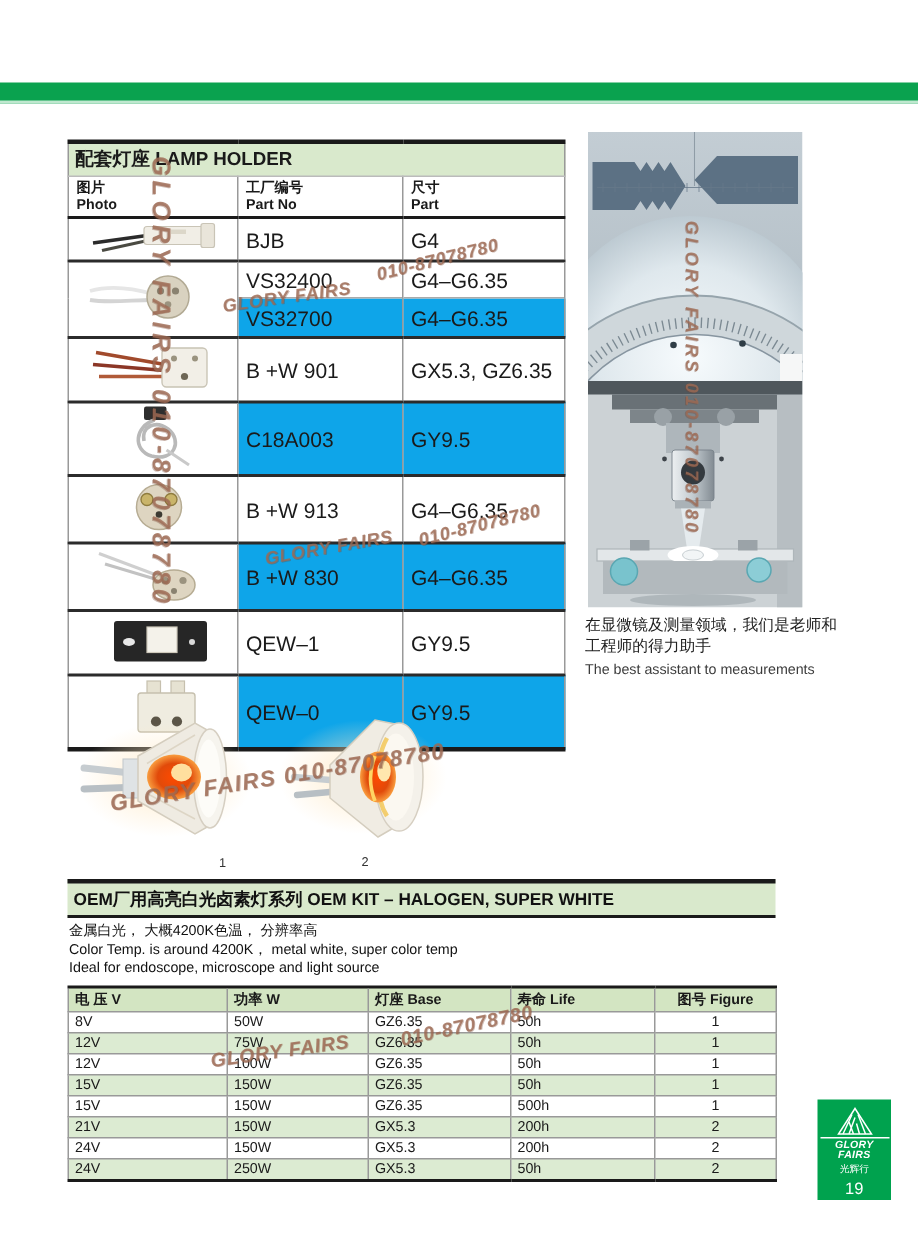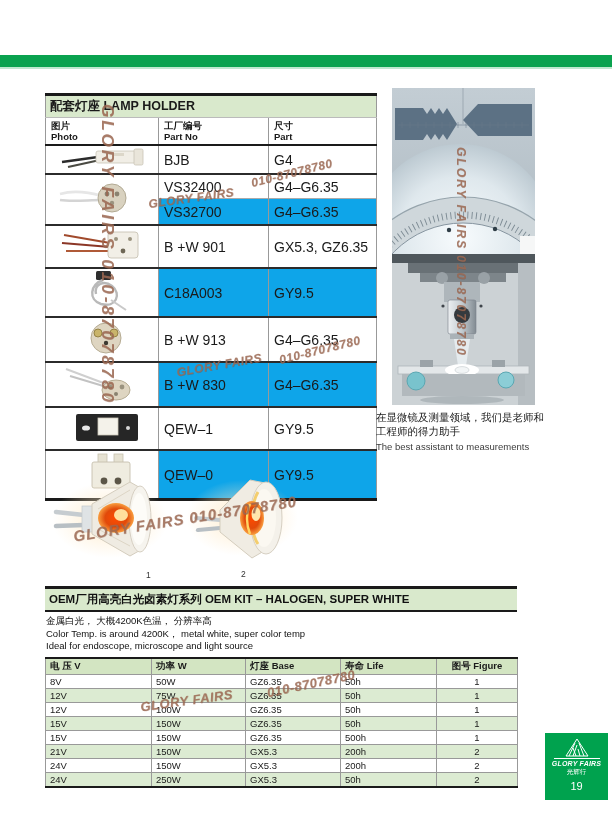--- a/index.html
+++ b/index.html
@@ -17,21 +17,21 @@
   table.lh tr.head td{font-weight:bold;font-size:9.5px;line-height:11px;border-bottom:2px solid #1a1a1a;
               vertical-align:top;background:#fff;}
   table.lh tr.grp td{border-top:2px solid #2b2b2b;}
   table.lh tr.thin td{border-top:1px solid #aaa;}
   table.lh tr.last td{border-bottom:3px solid #1a1a1a;}
   table.lh td.g{background:#0ea5e9;}
   table.lh td.ph{text-align:center;padding:1px;background:#fff;}
 
   
   .photo{position:absolute;left:392px;top:88px;width:143px;height:317px;line-height:0;}
-  .caption{position:absolute;left:376px;top:410px;width:182px;}
+  .caption{position:absolute;left:390px;top:410px;width:182px;}
   .caption .zh{font-size:10.5px;line-height:14px;color:#222;}
   .caption .en{font-size:9.5px;color:#3c3c3c;margin-top:3px;}
 
   
   .lamps{position:absolute;left:48px;top:476px;width:250px;height:104px;}
   .fig-label{position:absolute;font-size:8.5px;color:#333;}
   .fig1{left:98px;top:94px;}
   .fig2{left:193px;top:93px;}
 
   
@@ -40,21 +40,21 @@
              font-weight:bold;font-size:11.5px;padding:3px 4px;}
   .oem-desc{font-size:9.5px;line-height:12.5px;margin:3px 0 4px 1px;color:#111;}
   table.oem{border-collapse:collapse;width:472px;table-layout:fixed;font-size:9.5px;margin-top:2px;}
   table.oem td{border:1px solid #999;padding:1px 4px;height:11px;color:#1a1a1a;}
   table.oem tr.head td{font-weight:bold;border-top:2px solid #1a1a1a;background:#d3e5c2;}
   table.oem tr.g td{background:#dcebd2;}
   table.oem tr.lastrow td{border-bottom:2px solid #1a1a1a;}
   table.oem td.fig{text-align:center;}
 
   
-  .logo{position:absolute;left:545px;top:733px;width:63px;height:67px;background:#00a24e;
+  .logo{position:absolute;left:545px;top:733px;width:49px;height:67px;background:#00a24e;
         color:#fff;text-align:center;}
   .logo .tri{margin-top:5px;line-height:0;}
   .logo .rule{border-top:1px solid #fff;width:46px;margin:1px auto 1px auto;}
   .logo .nm{font-size:7px;font-weight:bold;font-style:italic;letter-spacing:0.2px;}
   .logo .zh{font-size:6.5px;margin-top:1px;}
   .logo .pg{font-size:11px;margin-top:3px;}
 
   
   .wm{position:absolute;color:rgba(158,106,84,0.8);font-weight:bold;font-style:italic;
       white-space:nowrap;pointer-events:none;text-shadow:0.5px 0.5px 0 rgba(120,70,50,0.35);

